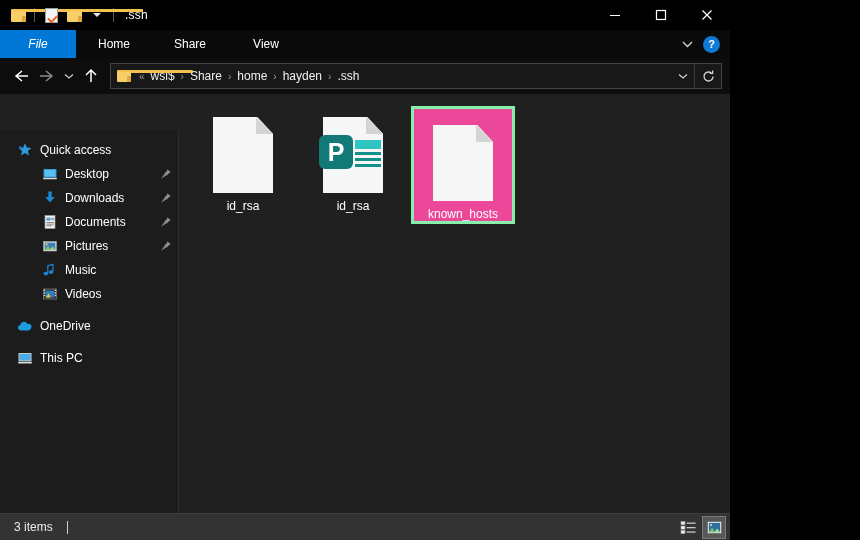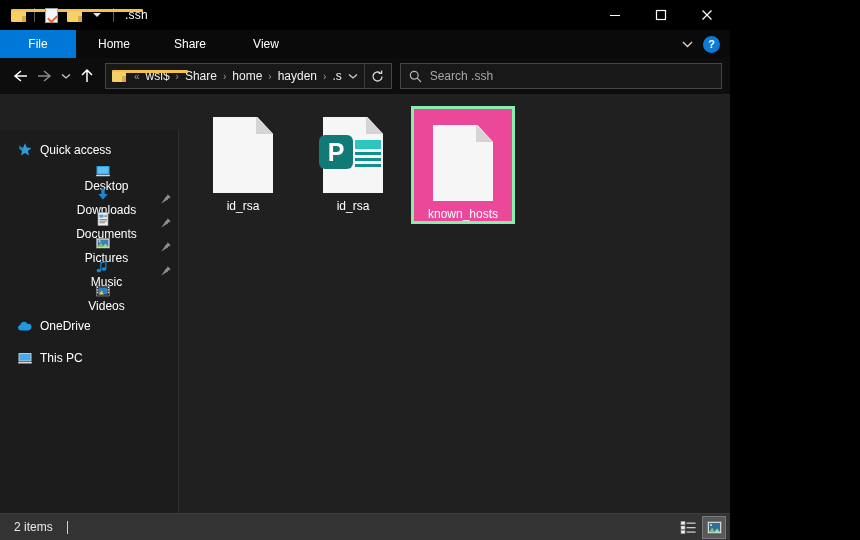--- a/index.html
+++ b/index.html
@@ -118,20 +118,21 @@
     display: flex;
     align-items: center;
     justify-content: center;
     font-size: 12px;
     color: #ffffff;
     min-width: 44px;
   }
   .tab.file {
     background: #0078d7;
     font-weight: normal;
+    font-style: italic;
   }
   .ribbon-right {
     margin-left: auto;
     display: flex;
     align-items: center;
     gap: 10px;
     padding-right: 10px;
   }
   .chev {
     width: 12px; height: 12px;
@@ -240,21 +241,21 @@
   .navitem {
     height: 24px;
     display: flex;
     align-items: center;
     padding-left: 16px;
     padding-right: 6px;
     font-size: 12px;
     color: #ffffff;
     box-sizing: border-box;
   }
-  .navitem.indent { padding-left: 41px; flex-direction: column; }
+  .navitem.indent { padding-left: 41px; }
   .navitem.selected { background: #3b3b3b; }
   .navitem .ico {
     width: 17px; height: 17px;
     display: flex; align-items: center; justify-content: center;
     margin-right: 7px;
     flex: 0 0 17px;
   }
   .navitem .lbl { white-space: nowrap; }
   .pin {
     margin-left: auto;
@@ -504,29 +505,20 @@
         </div>
         <div class="addr-refresh">
           <svg width="13" height="13" viewBox="0 0 13 13">
             <path d="M11 6.5 A4.5 4.5 0 1 1 9.2 2.9" stroke="#d8d8d8" stroke-width="1.3" fill="none"></path>
             <path d="M10.6 0.6 L10.6 3.4 L7.8 3.4" stroke="#d8d8d8" stroke-width="1.3" fill="none"></path>
           </svg>
         </div>
       </div>
     </div>
 
-    <div class="searchbox">
-      <span style="display:flex;align-items:center;padding:0 4px 0 8px">
-        <svg width="13" height="13" viewBox="0 0 13 13">
-          <circle cx="5.2" cy="5.2" r="3.9" stroke="#b4b4b4" stroke-width="1.2" fill="none"></circle>
-          <path d="M8.2 8.2 L12 12" stroke="#b4b4b4" stroke-width="1.2"></path>
-        </svg>
-      </span>
-      <span class="search-ph">Search .ssh</span>
-    </div>
   </div>
 
   <div class="bodyrow">
 
     <div class="sidebar">
 
       <div class="navitem">
         <span class="ico">
           <svg width="16" height="16" viewBox="0 0 16 16">
             <path d="M8 1.3 L9.8 5.6 L14.4 6 L10.9 9 L12 13.5 L8 11.1 L4 13.5 L5.1 9 L1.6 6 L6.2 5.6 Z" fill="#2d9bdc"></path>
@@ -698,21 +690,21 @@
               </div>
           </div>
           <div class="name">known_hosts</div>
         </div>
 
       </div>
     </div>
   </div>
 
   <div class="statusbar">
-    <span class="status-text">2 items</span>
+    <span class="status-text">3 items</span>
     <span class="status-div"></span>
     <div class="viewbtns">
       <div class="viewbtn">
         <svg width="17" height="15" viewBox="0 0 17 15">
           <rect x="1" y="1.5" width="4" height="3.2" fill="#f0f0f0" stroke="#a0a0a0" stroke-width="0.6"></rect>
           <rect x="1" y="6" width="4" height="3.2" fill="#f0f0f0" stroke="#a0a0a0" stroke-width="0.6"></rect>
           <rect x="1" y="10.4" width="4" height="3.2" fill="#f0f0f0" stroke="#a0a0a0" stroke-width="0.6"></rect>
           <rect x="6.6" y="2.5" width="9" height="1.3" fill="#c9c9c9"></rect>
           <rect x="6.6" y="7" width="9" height="1.3" fill="#c9c9c9"></rect>
           <rect x="6.6" y="11.4" width="9" height="1.3" fill="#c9c9c9"></rect>

